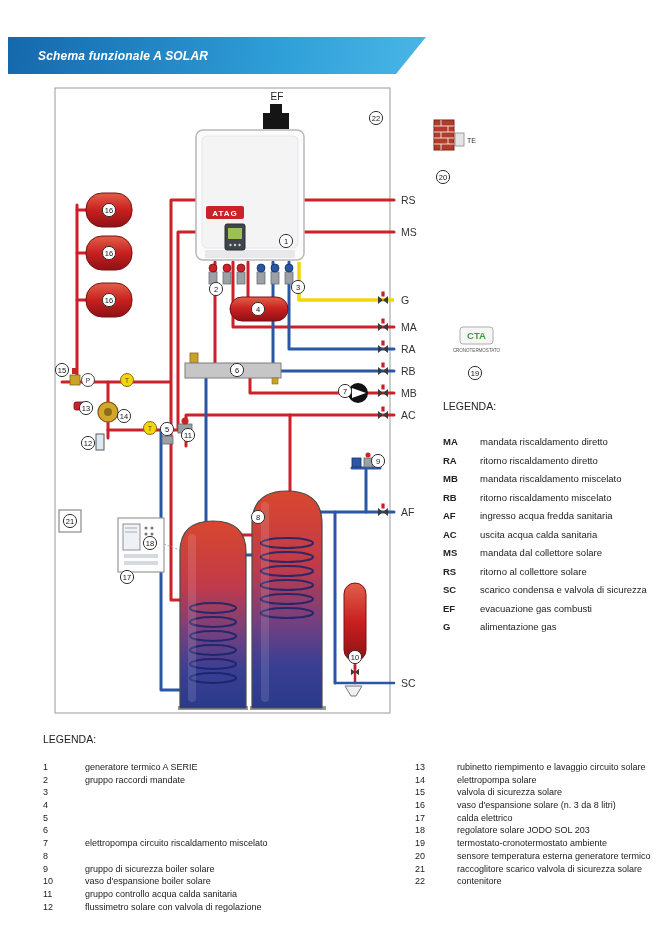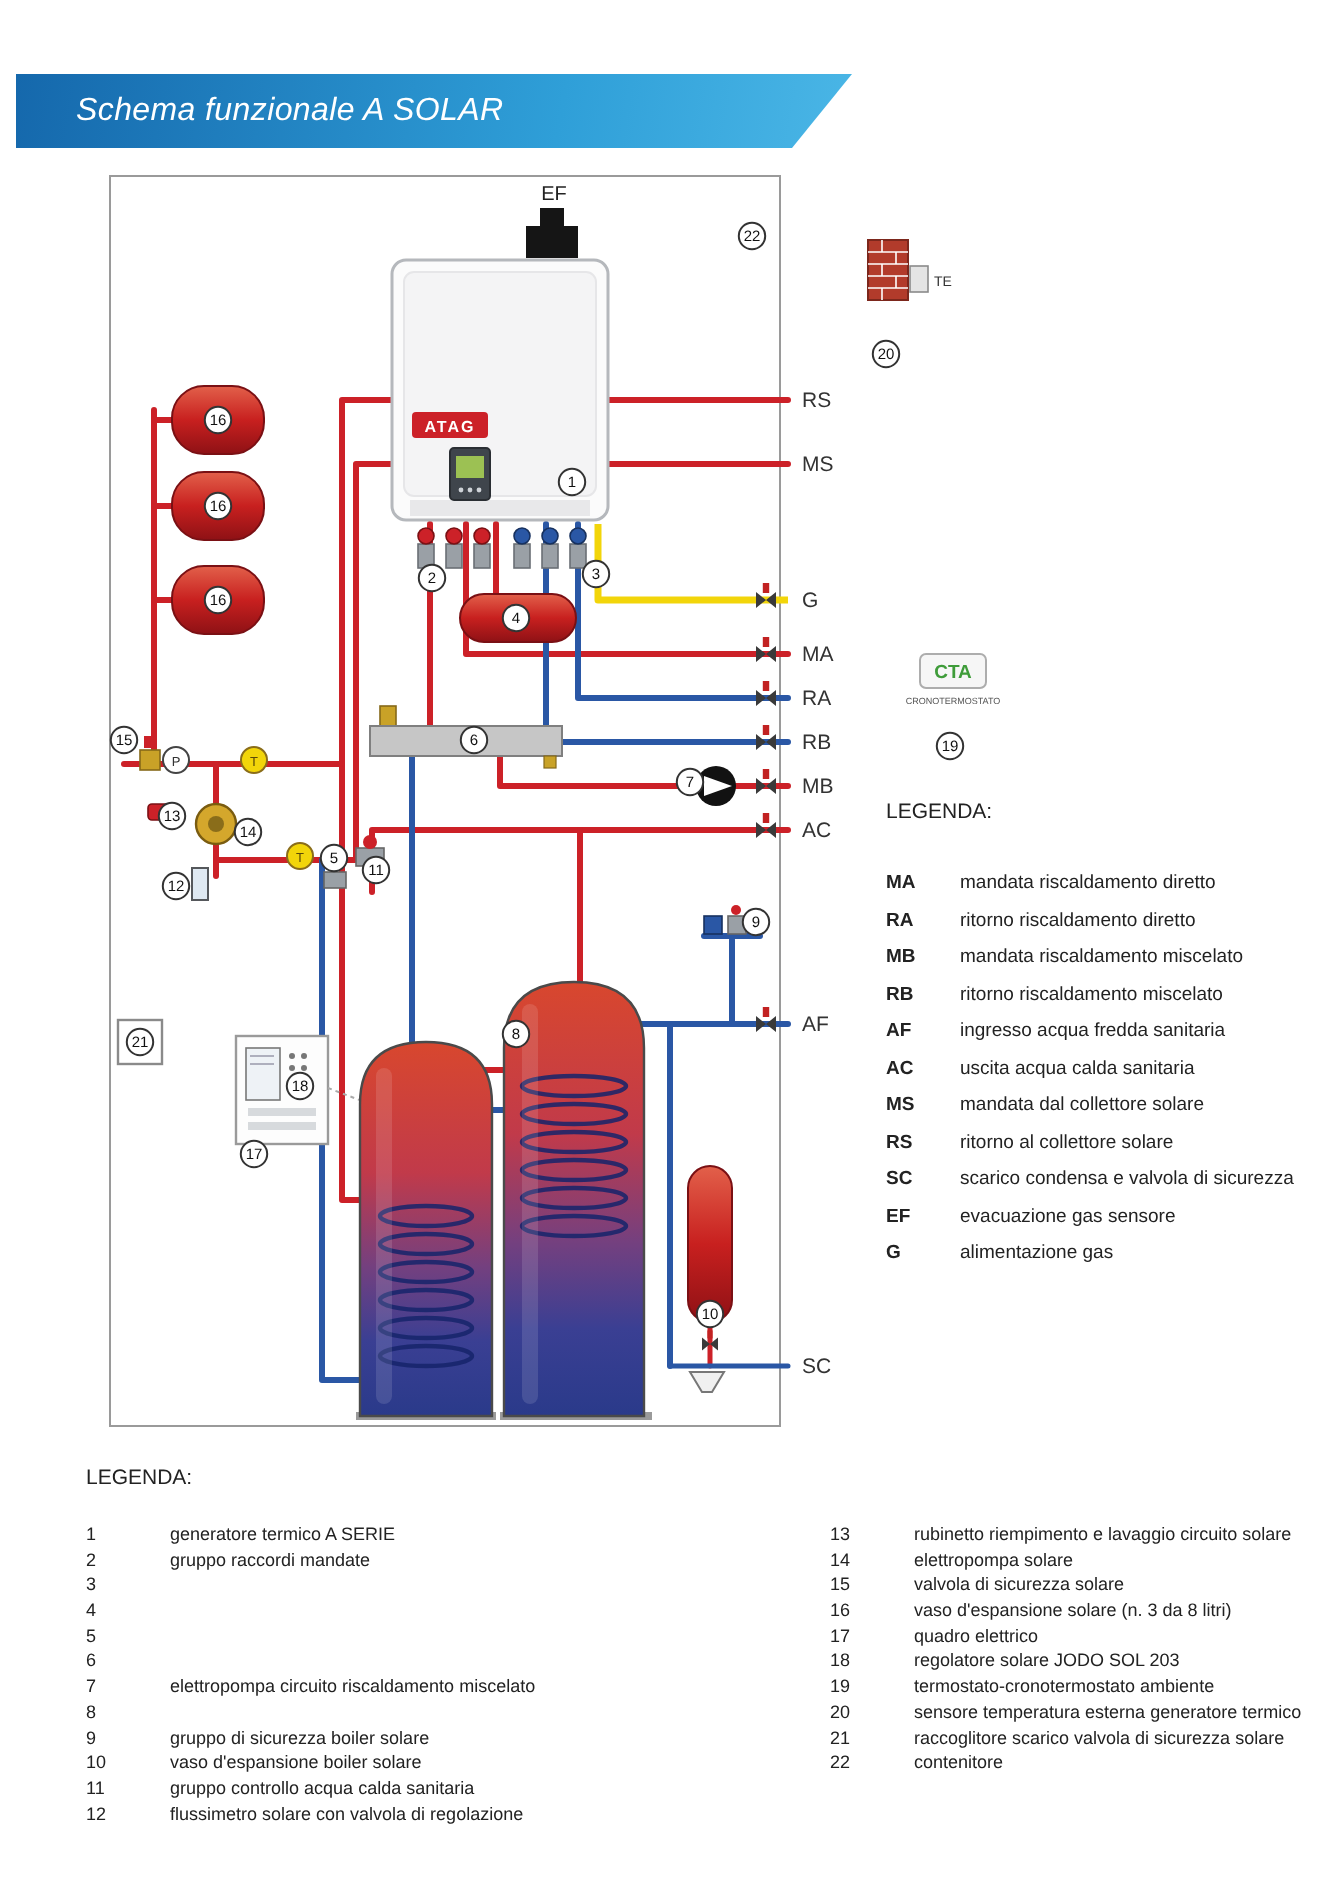--- a/index.html
+++ b/index.html
@@ -4,21 +4,21 @@
 <style>
   *{margin:0;padding:0;box-sizing:border-box}
   html,body{background:#fff}
   body{width:667px;height:948px;font-family:"Liberation Sans",sans-serif;position:relative}
   .page{position:relative;width:667px;height:948px;background:#fff;overflow:hidden}
 
   .banner{position:absolute;left:8px;top:37px;width:418px;height:37px;
     background:linear-gradient(100deg,#1568ac 0%,#2f9fd8 65%,#4ab6e6 100%);
     clip-path:polygon(0 0,100% 0,calc(100% - 30px) 100%,0 100%);
     display:flex;align-items:center}
-  .banner .title{color:#fff;font-style:italic;font-weight:normal;font-size:16px;
+  .banner .title{color:#fff;font-style:italic;font-weight:bold;font-size:12px;
     padding-left:30px;letter-spacing:.2px}
 
   svg text{font-family:"Liberation Sans",sans-serif}
 
   .side-legend{position:absolute;left:443px;top:400px;width:220px}
   .legend-title{font-size:10.5px;font-weight:normal;color:#222}
   .side-legend .rows{margin-top:24px}
   .side-legend .lrow{display:flex;height:18.5px;align-items:flex-start}
   .labbr{width:37px;flex:none;font-weight:bold;font-size:9.5px;color:#222}
   .side-legend .ltext{font-size:9.5px;color:#222;white-space:nowrap}
@@ -396,21 +396,21 @@
         <div class="lrow">
           <span class="labbr">RS</span>
           <span class="ltext">ritorno al collettore solare</span>
         </div>
         <div class="lrow">
           <span class="labbr">SC</span>
           <span class="ltext">scarico condensa e valvola di sicurezza</span>
         </div>
         <div class="lrow">
           <span class="labbr">EF</span>
-          <span class="ltext">evacuazione gas sensore</span>
+          <span class="ltext">evacuazione gas combusti</span>
         </div>
         <div class="lrow">
           <span class="labbr">G</span>
           <span class="ltext">alimentazione gas</span>
         </div>
       </div>
   </div>
 
   <div class="bottom-legend">
     <div class="legend-title">LEGENDA:</div>
@@ -472,21 +472,21 @@
           <div class="lrow">
             <span class="lnum">15</span>
             <span class="ltext">valvola di sicurezza solare</span>
           </div>
           <div class="lrow">
             <span class="lnum">16</span>
             <span class="ltext">vaso d'espansione solare (n. 3 da 8 litri)</span>
           </div>
           <div class="lrow">
             <span class="lnum">17</span>
-            <span class="ltext">quadro elettrico</span>
+            <span class="ltext">calda elettrico</span>
           </div>
           <div class="lrow">
             <span class="lnum">18</span>
             <span class="ltext">regolatore solare JODO SOL 203</span>
           </div>
           <div class="lrow">
             <span class="lnum">19</span>
             <span class="ltext">termostato-cronotermostato ambiente</span>
           </div>
           <div class="lrow">

